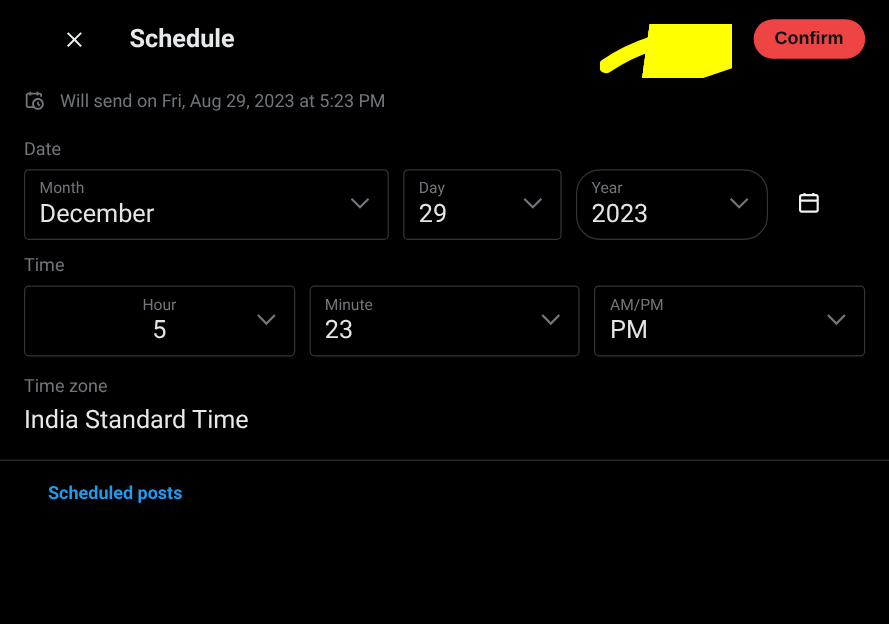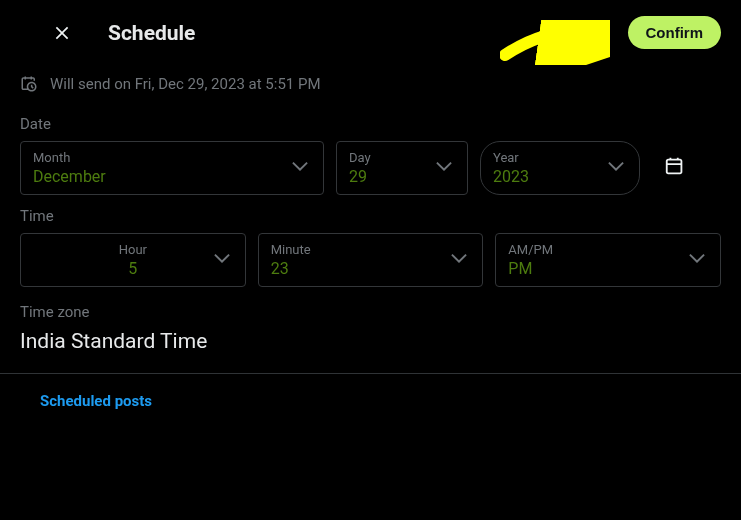--- a/index.html
+++ b/index.html
@@ -29,21 +29,21 @@
       align-items: center;
       justify-content: center;
     }
     .title {
       font-size: 21px;
       font-weight: 700;
       margin-left: 36px;
       flex: 1;
     }
     .confirm-btn {
-      background: #bef264;
+      background: #ef4444;
       color: #0f1419;
       border: none;
       padding: 8px 18px;
       border-radius: 20px;
       font-size: 15px;
       font-weight: 700;
       cursor: pointer;
     }
     .arrow-annotation {
       position: absolute;
@@ -86,22 +86,22 @@
       display: flex;
       flex-direction: column;
       position: relative;
       cursor: pointer;
     }
     .select-label {
       color: #71767b;
       font-size: 13px;
     }
     .select-value {
-      color: #4d7c0f;
-      font-size: 16px;
+      color: #e5e5e5;
+      font-size: 21px;
       margin-top: 2px;
     }
     .chevron {
       position: absolute;
       right: 12px;
       top: 50%;
       transform: translateY(-50%);
       color: #71767b;
     }
     .month-box { width: 304px; }
@@ -163,21 +163,21 @@
   </defs>
   <path d="M 5 35 Q 50 5 100 12" stroke="#ffff00" stroke-width="12" fill="none" marker-end="url(#arrowhead)" stroke-linecap="round"></path>
 </svg>
 
 <div class="info-row">
   <span class="schedule-icon">
     <svg viewBox="0 0 24 24" width="18" height="18" fill="#71767b">
         <path d="M6 3V2h2v1h6V2h2v1h1.5C18.88 3 20 4.12 20 5.5v2h-2v-2c0-.28-.22-.5-.5-.5H16v1h-2V5H8v1H6V5H4.5c-.28 0-.5.22-.5.5v12c0 .28.22.5.5.5H11v2H4.5C3.12 20 2 18.88 2 17.5v-12C2 4.12 3.12 3 4.5 3H6zm9.5 8c-2.49 0-4.5 2.01-4.5 4.5s2.01 4.5 4.5 4.5 4.5-2.01 4.5-4.5-2.01-4.5-4.5-4.5zM9 15.5C9 11.91 11.91 9 15.5 9s6.5 2.91 6.5 6.5-2.91 6.5-6.5 6.5S9 19.09 9 15.5zm5.5-2.5h2v2.086l1.707 1.707-1.414 1.414-2.293-2.293V13z"></path>
       </svg>
   </span>
-  <span class="info-text">Will send on Fri, Dec 29, 2023 at 5:51 PM</span>
+  <span class="info-text">Will send on Fri, Aug 29, 2023 at 5:23 PM</span>
 </div>
 
 <div class="section">
   <div class="section-label">Date</div>
   <div class="date-row">
     <div class="select-box month-box">
       <span class="select-label">Month</span>
       <span class="select-value">December</span>
       <span class="chevron">
         <svg viewBox="0 0 24 24" width="22" height="22" fill="#71767b">

